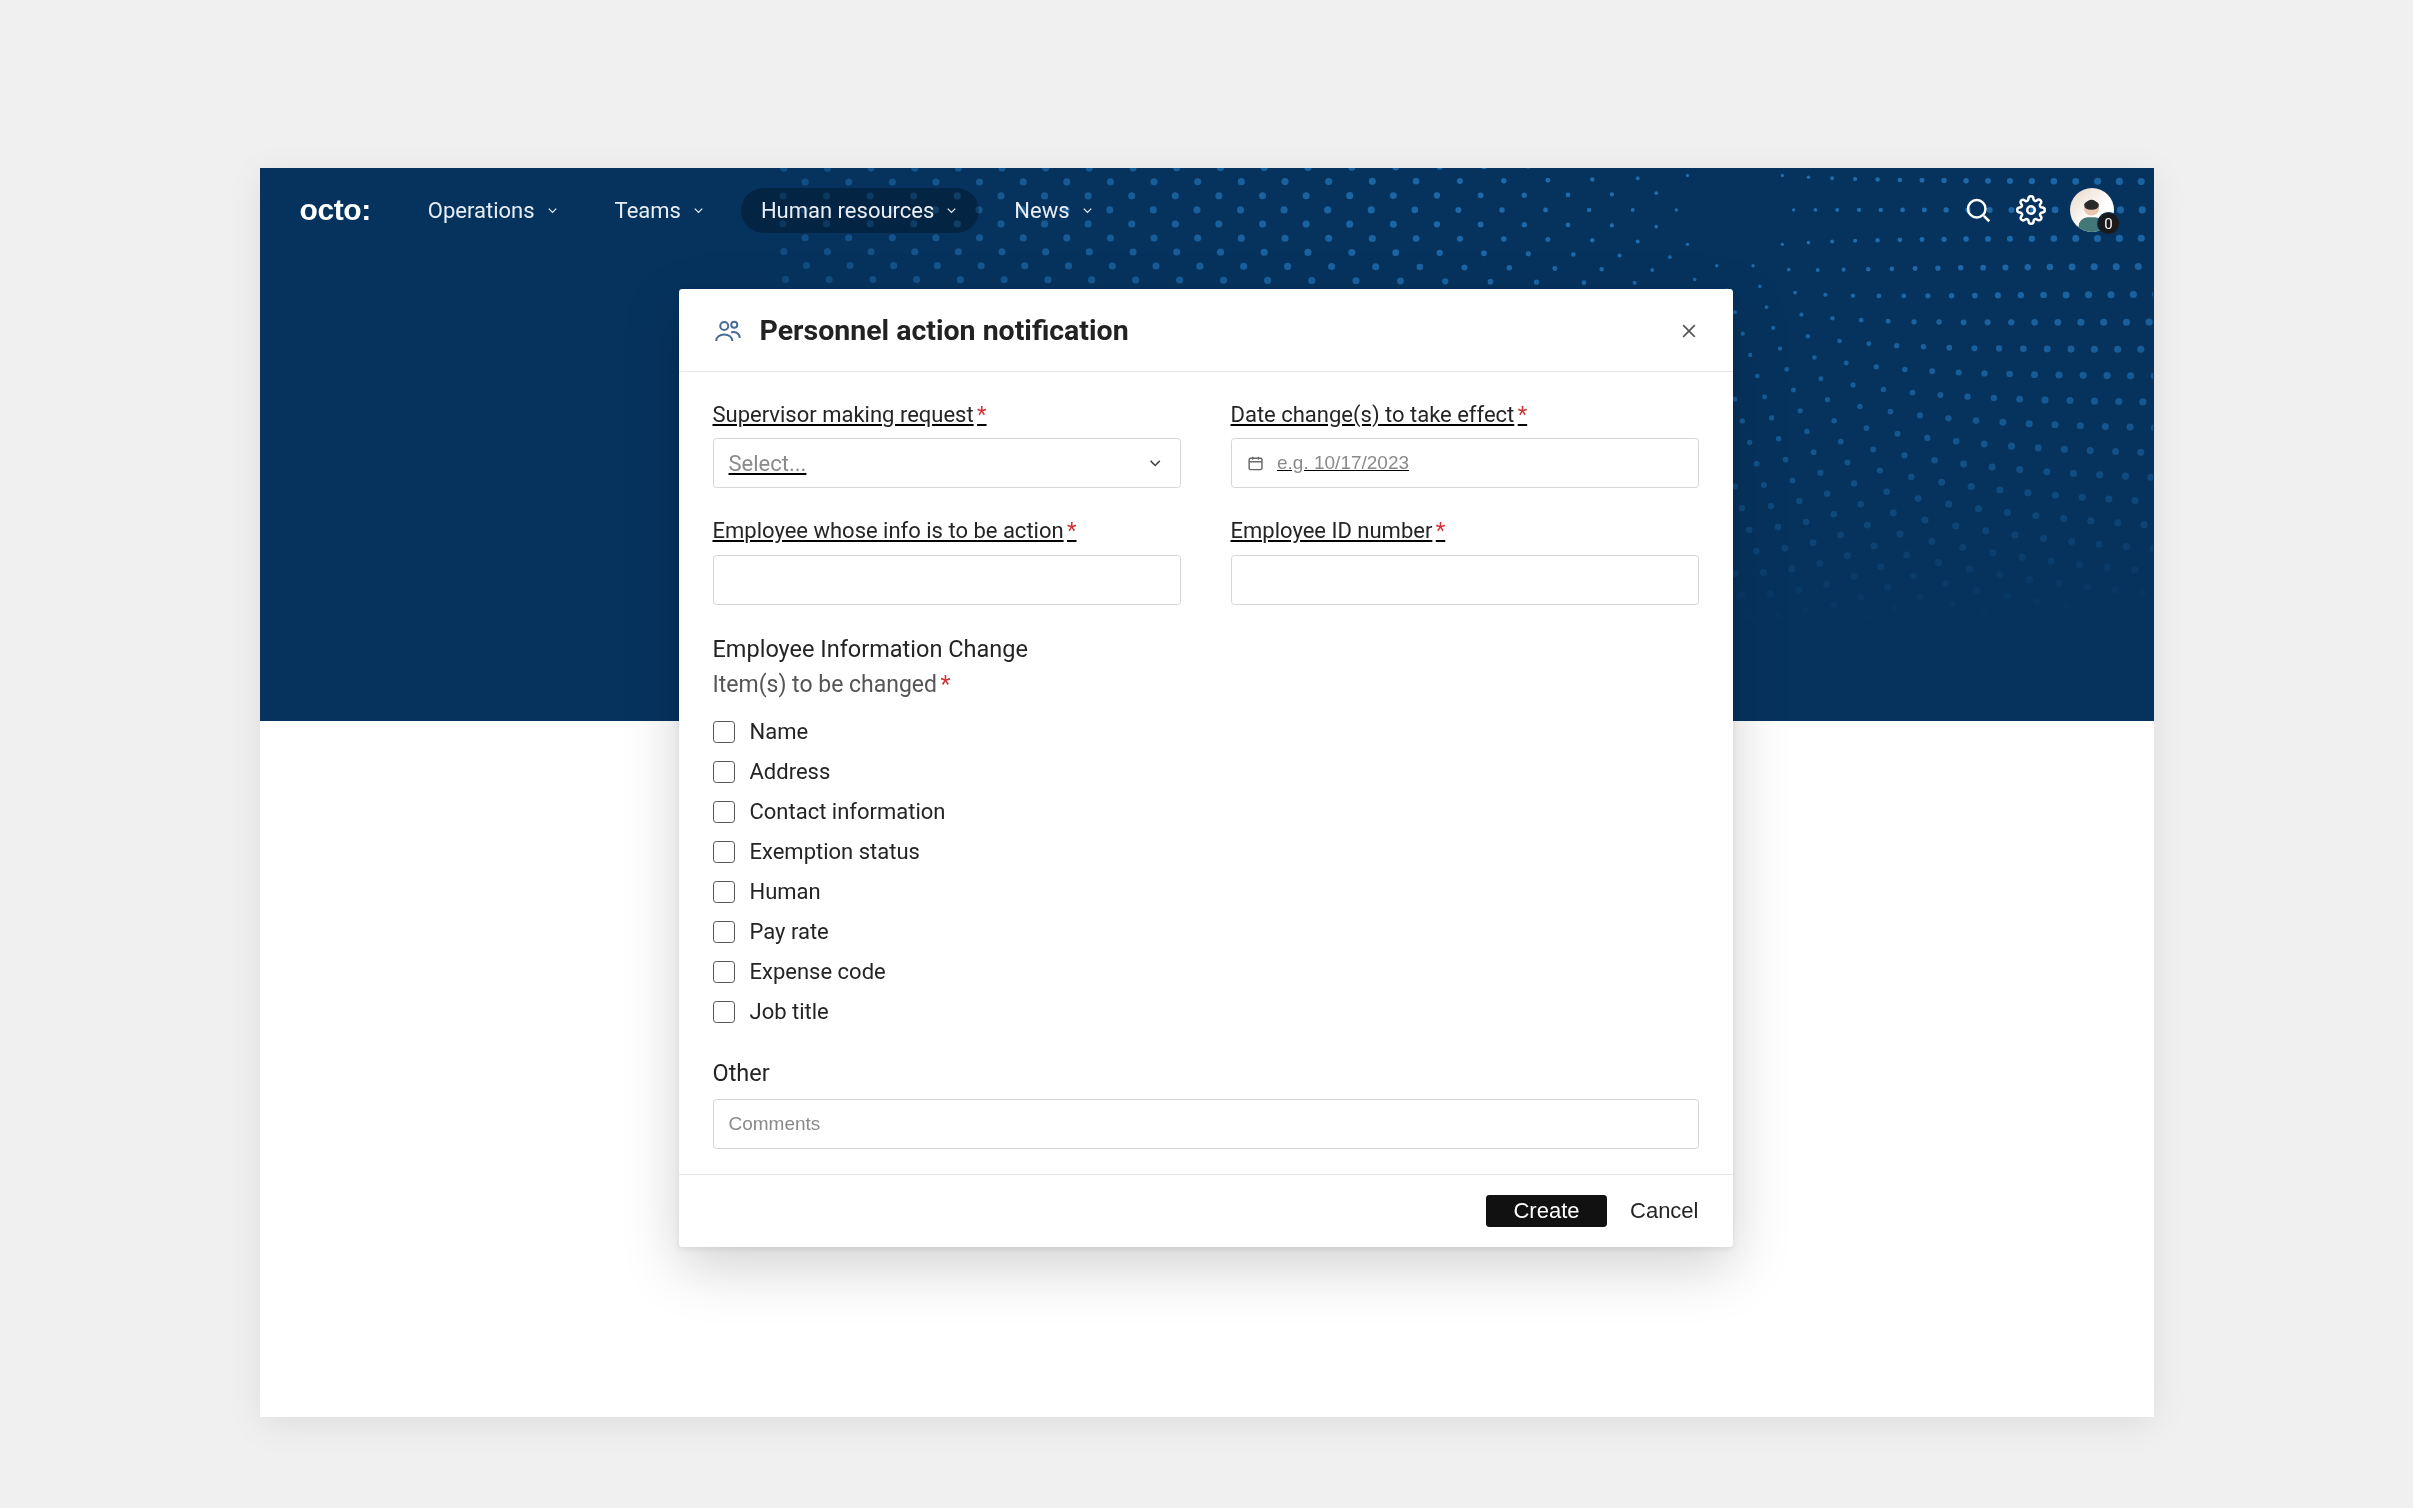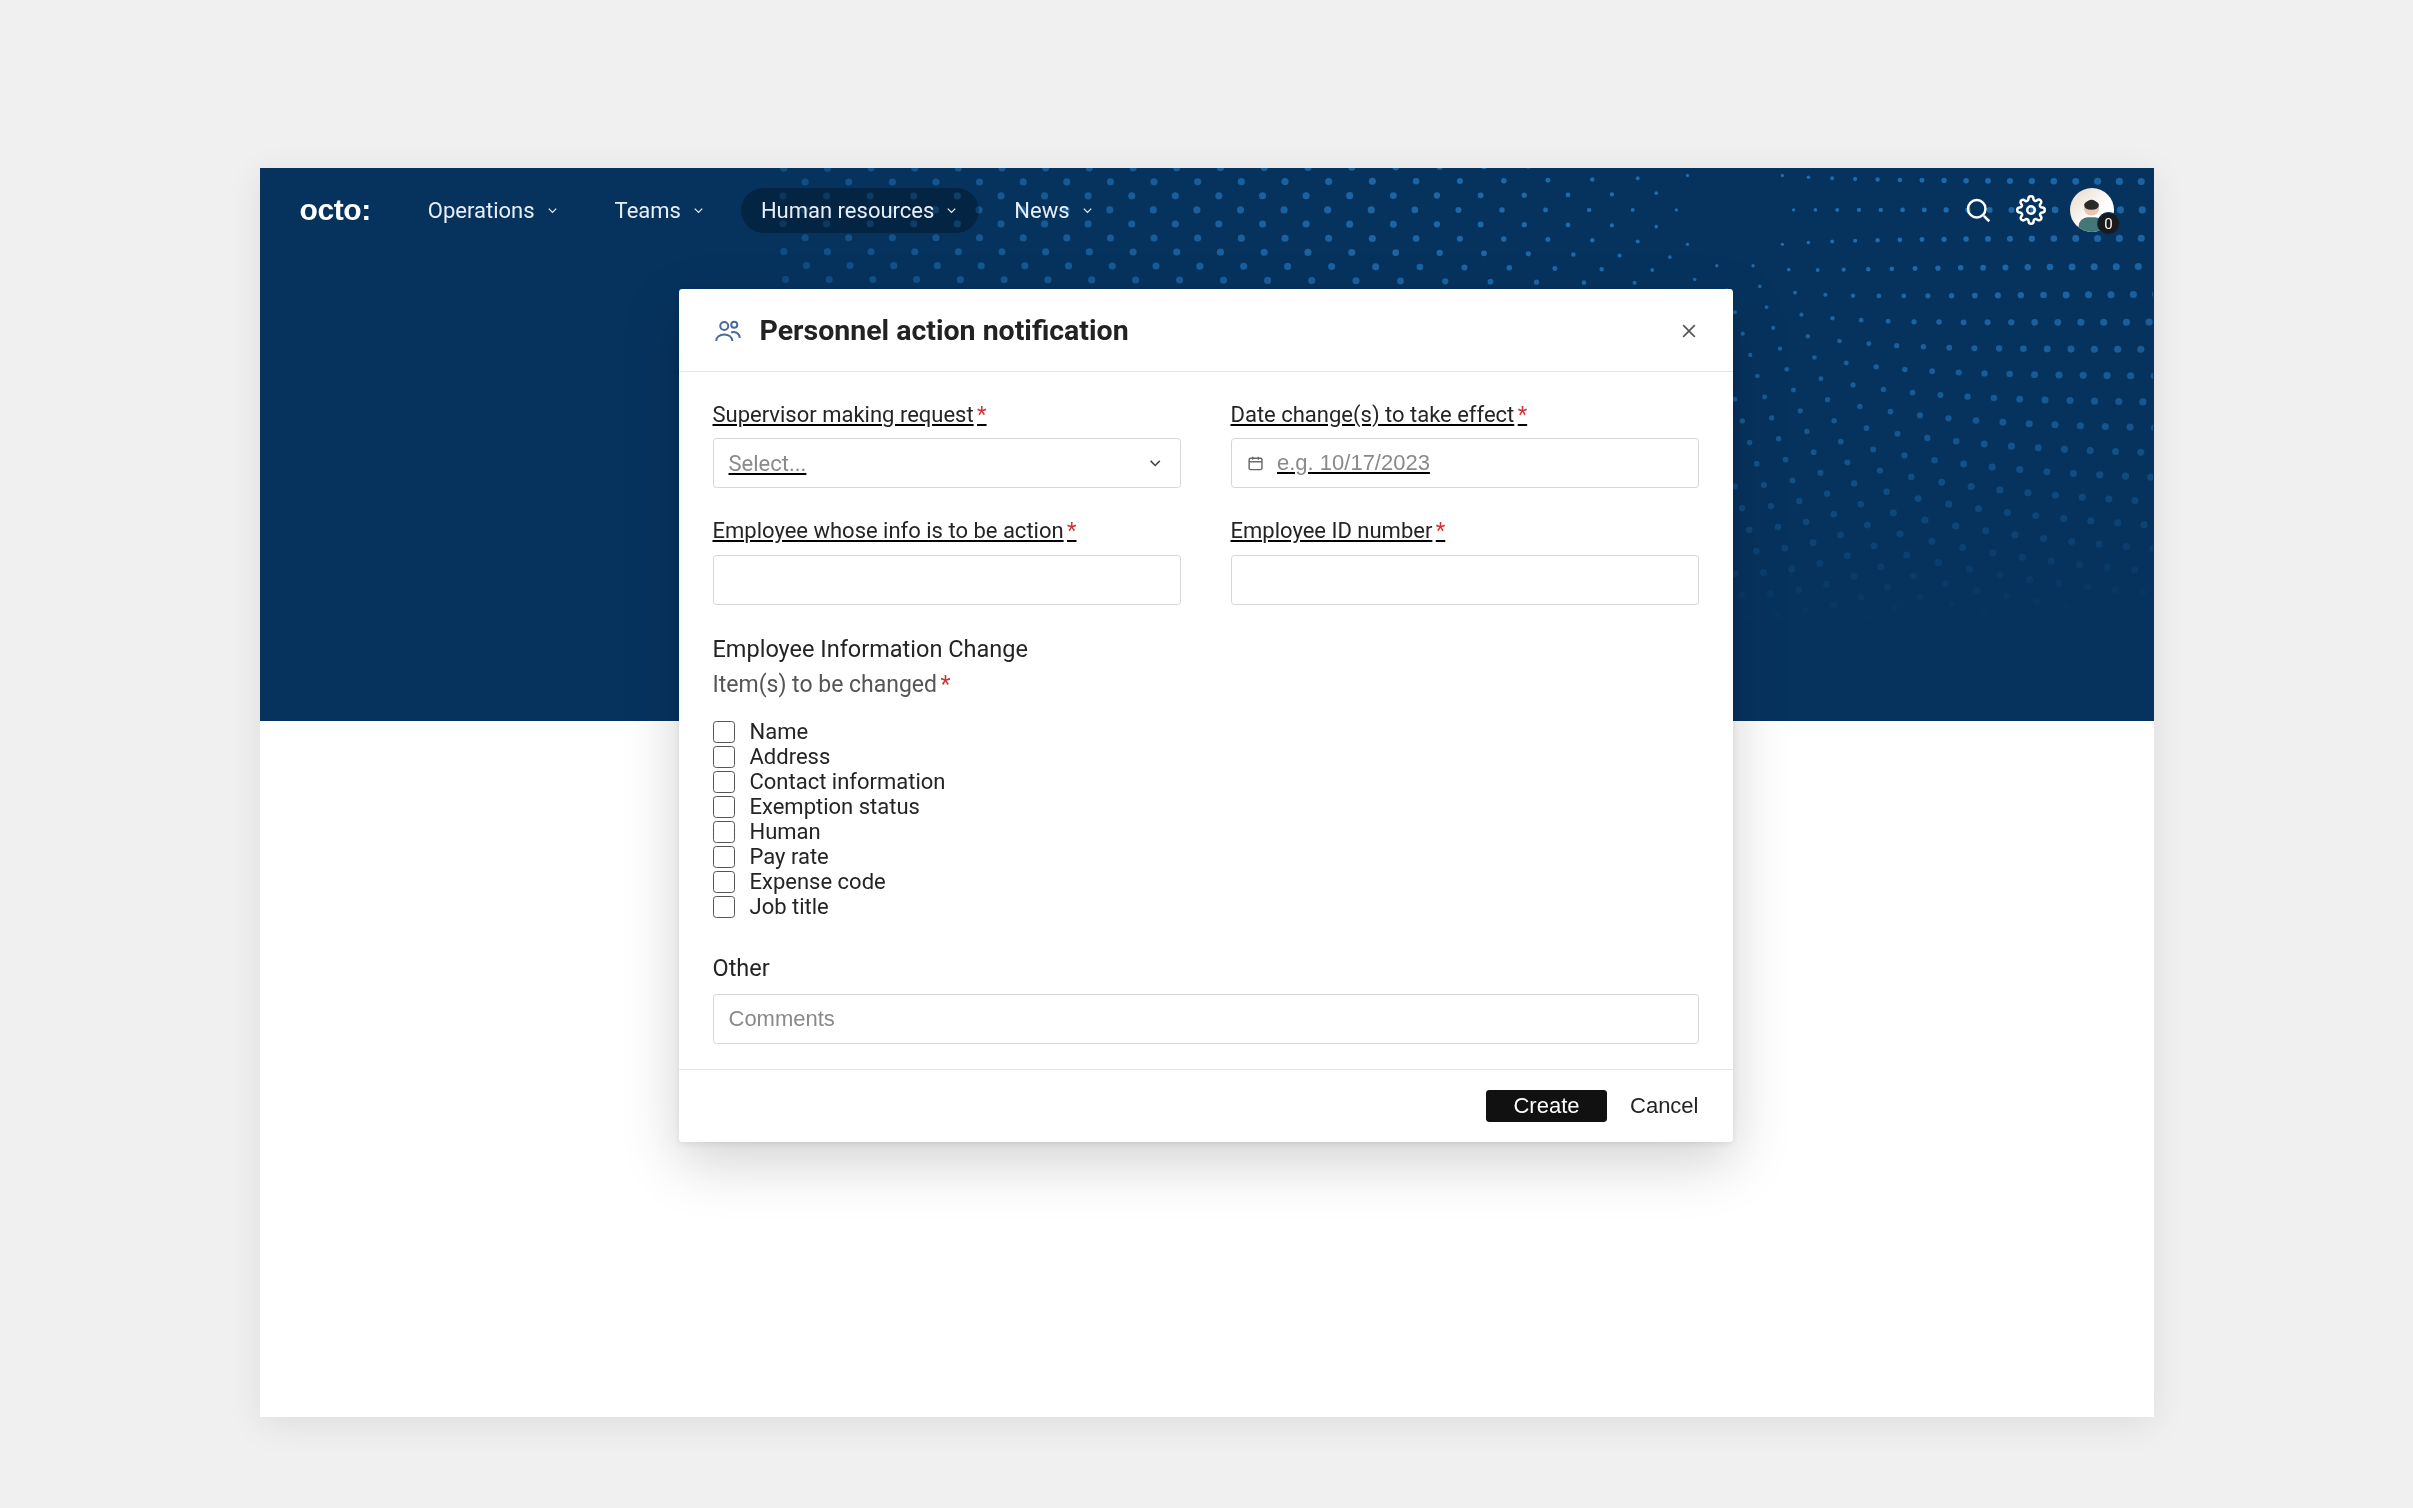--- a/index.html
+++ b/index.html
@@ -190,21 +190,21 @@
   display:flex;
   align-items:center;
   padding: 0 15px;
   font-size: 22px;
   color: #242424;
 }
 .control input {
   border:none;
   outline:none;
   width:100%;
-  font-size: 22px;
+  font-size: 19px;
   color:#15803d;
   background: transparent;
 }
 .control input::placeholder { color: #8a8a8a; }
 .select-placeholder { color:#8a8a8a; flex:1; }
 .select-chevron { width:18.4px; height:18.4px; color:#444; }
 .select-chevron svg{width:100%;height:100%;display:block;}
 .date-icon { width:18.4px; height:18.4px; color:#666; margin-right:13.4px; }
 .date-icon svg{width:100%;height:100%;display:block;}
 .section-title {
@@ -214,21 +214,21 @@
   margin-bottom: 8.4px;
 }
 .sublabel {
   font-size: 23px;
   color: #555;
   margin-bottom: 21px;
 }
 .check-list {
   display:flex;
   flex-direction:column;
-  gap: 0;
+  gap: 15px;
 }
 .check-item {
   display:flex;
   align-items:center;
   gap: 15px;
   font-size: 22px;
   color:#242424;
   cursor:pointer;
 }
 .checkbox {

